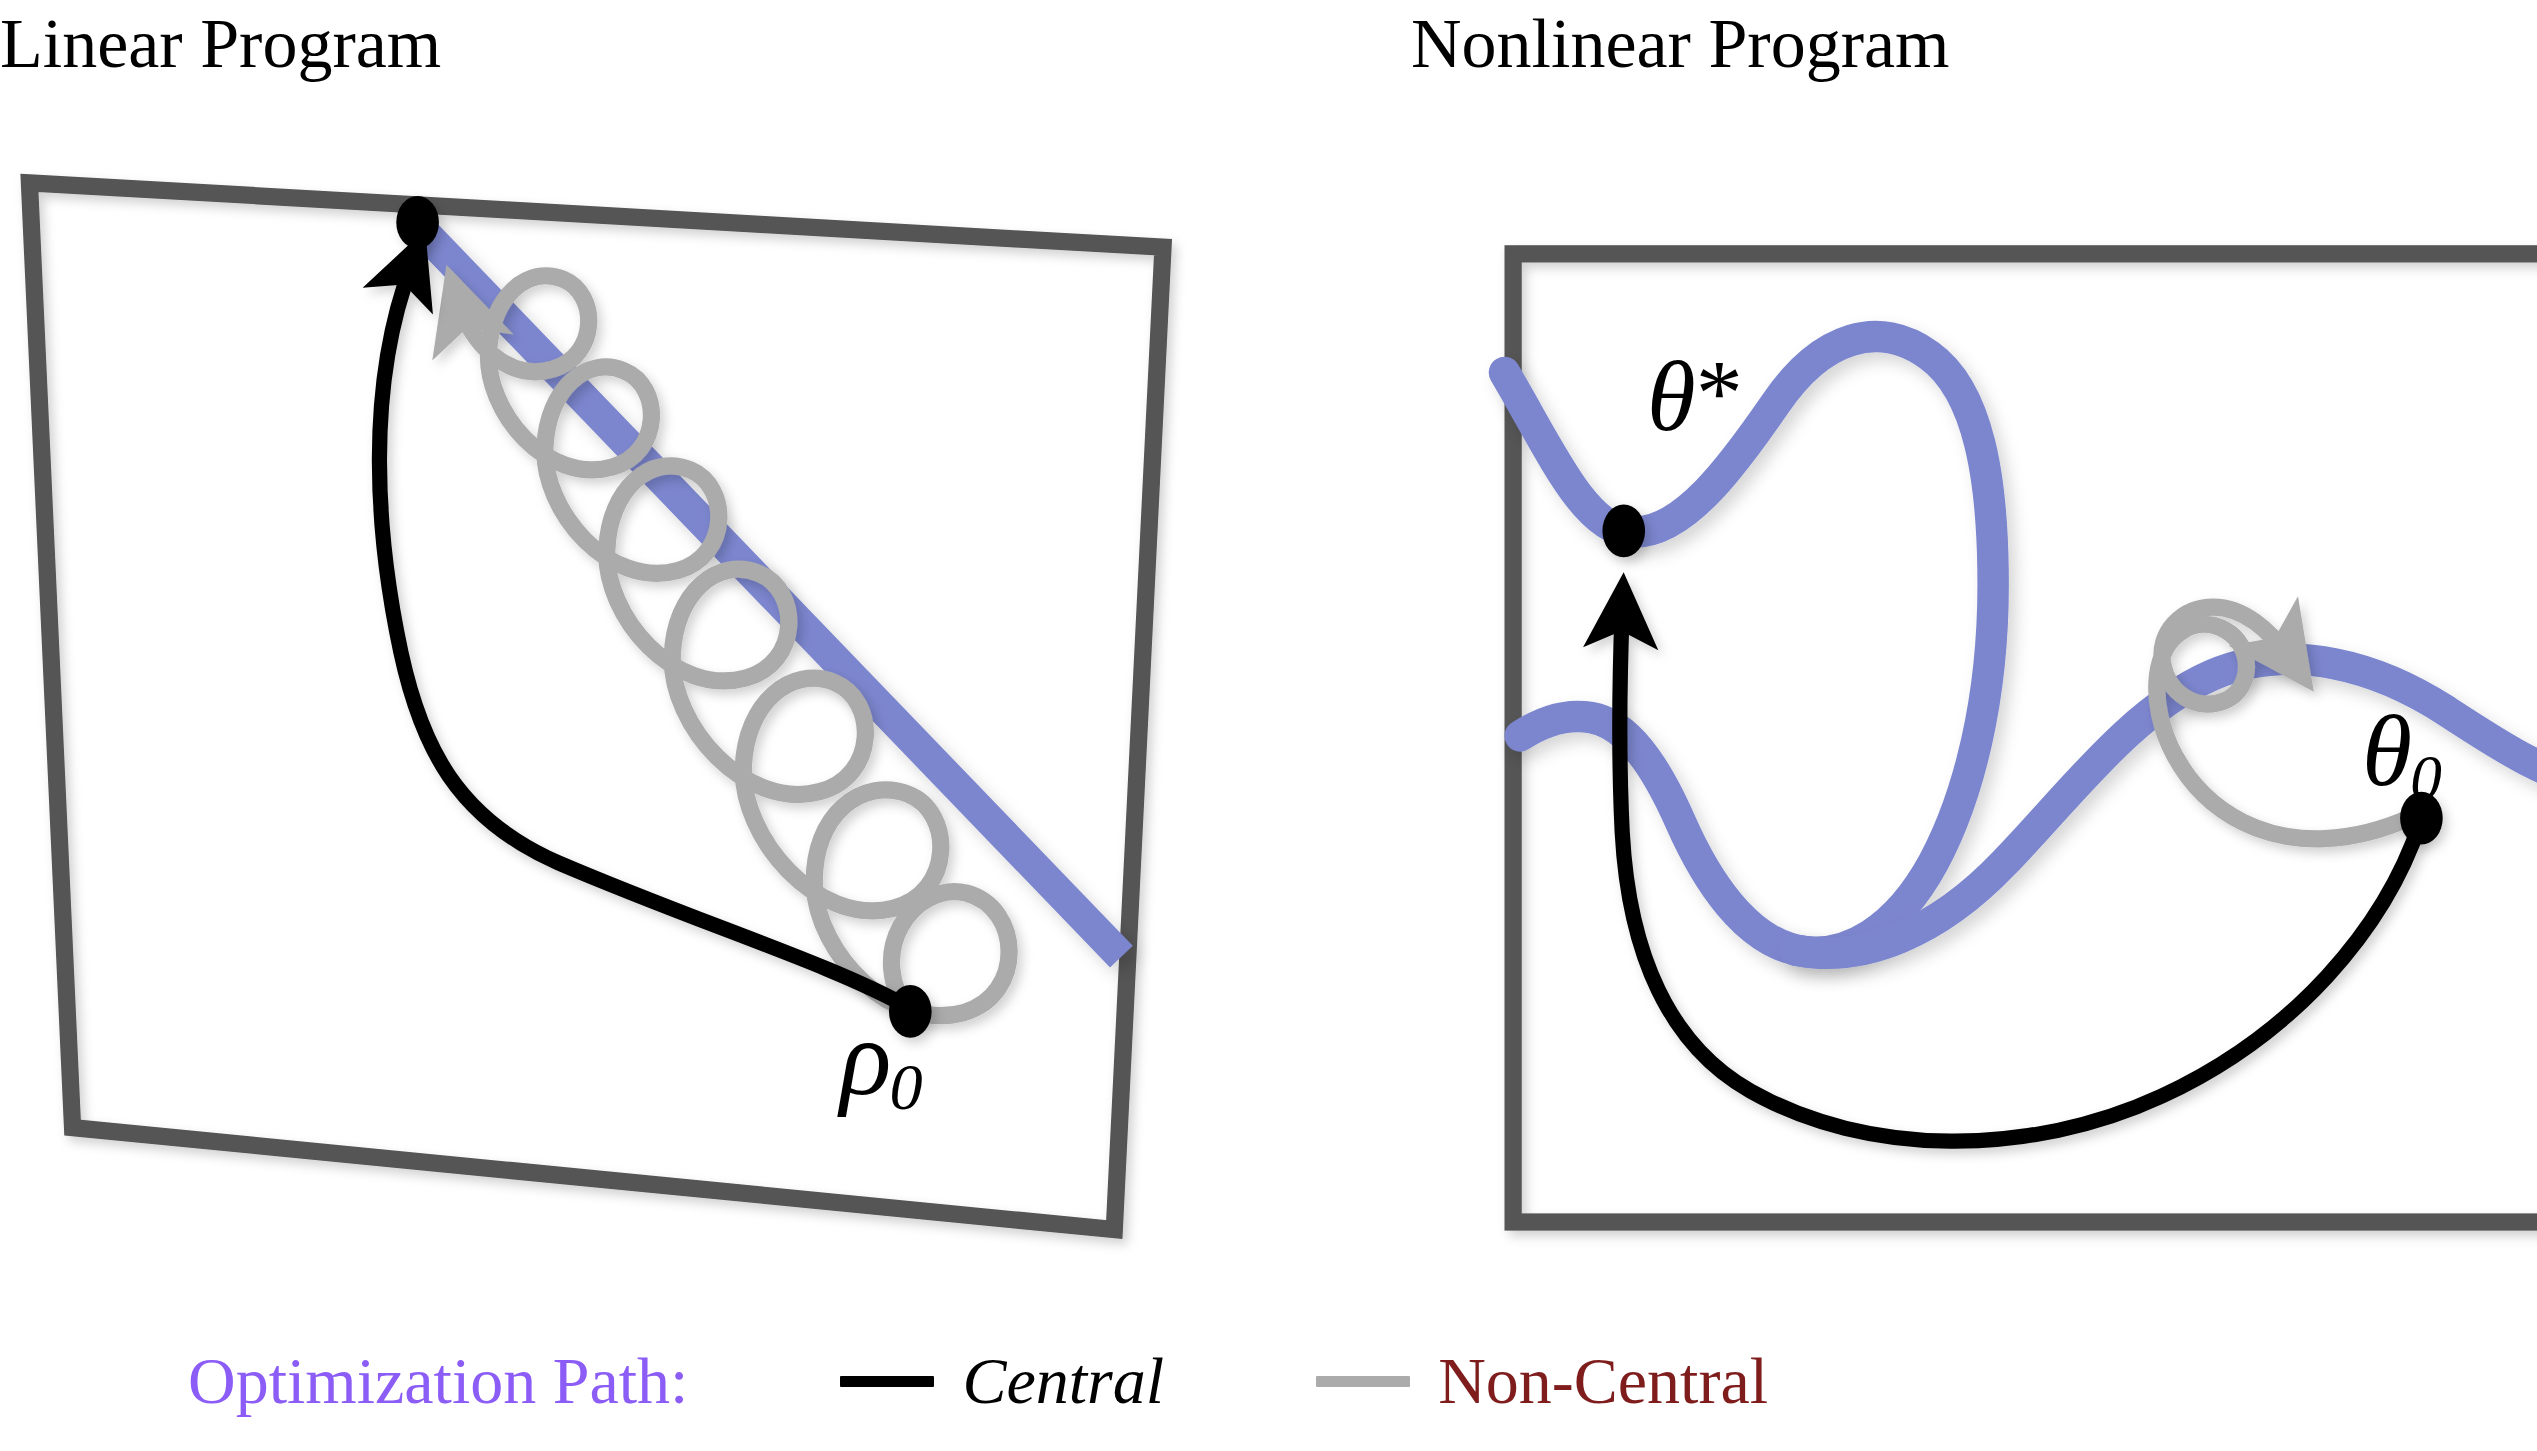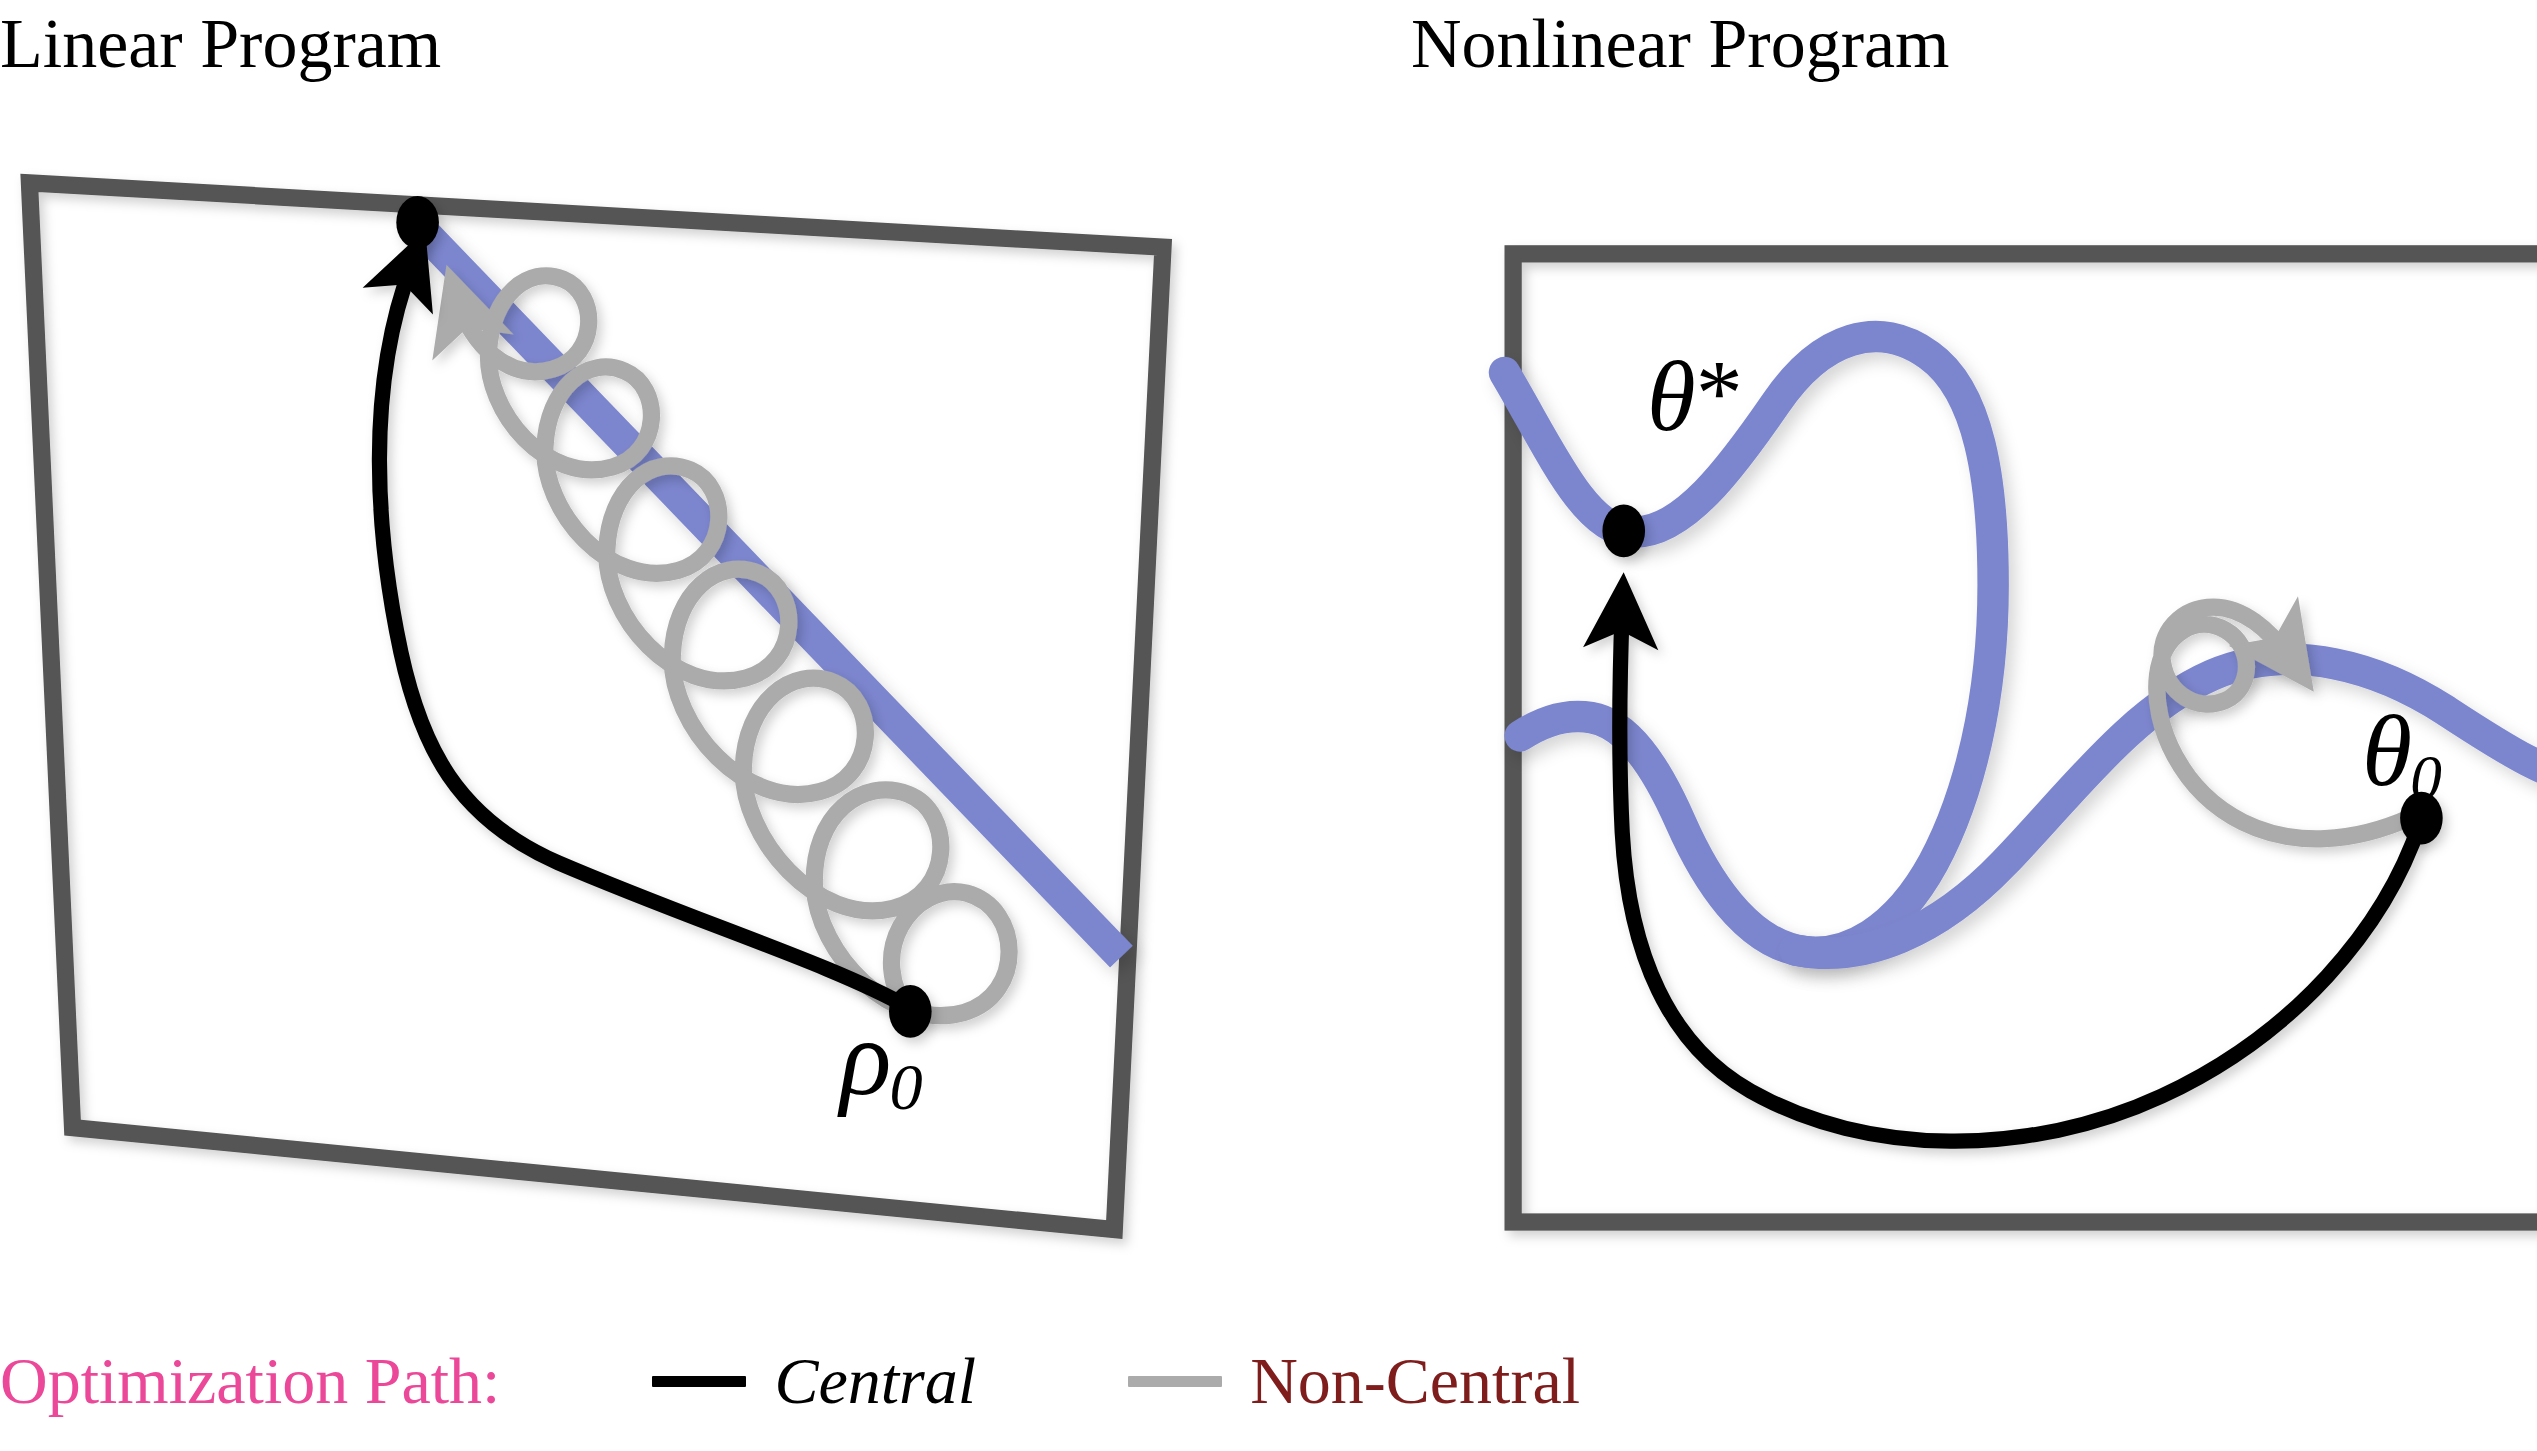--- a/index.html
+++ b/index.html
@@ -63,22 +63,23 @@
     width: 2633px;
     height: 122px;
     display: flex;
     flex-direction: row;
     align-items: center;
     justify-content: flex-start;
   }
   .legend-title {
     font-family: "Liberation Serif", "DejaVu Serif", serif;
     font-size: 66px;
-    color: #ec4899;
+    color: #8b5cf6;
     white-space: nowrap;
+    margin-left: 188px;
   }
   .legend-entry {
     display: flex;
     flex-direction: row;
     align-items: center;
     white-space: nowrap;
   }
   #legend-entry-central { margin-left: 152px; }
   #legend-entry-noncentral { margin-left: 152px; }
   .legend-swatch {

